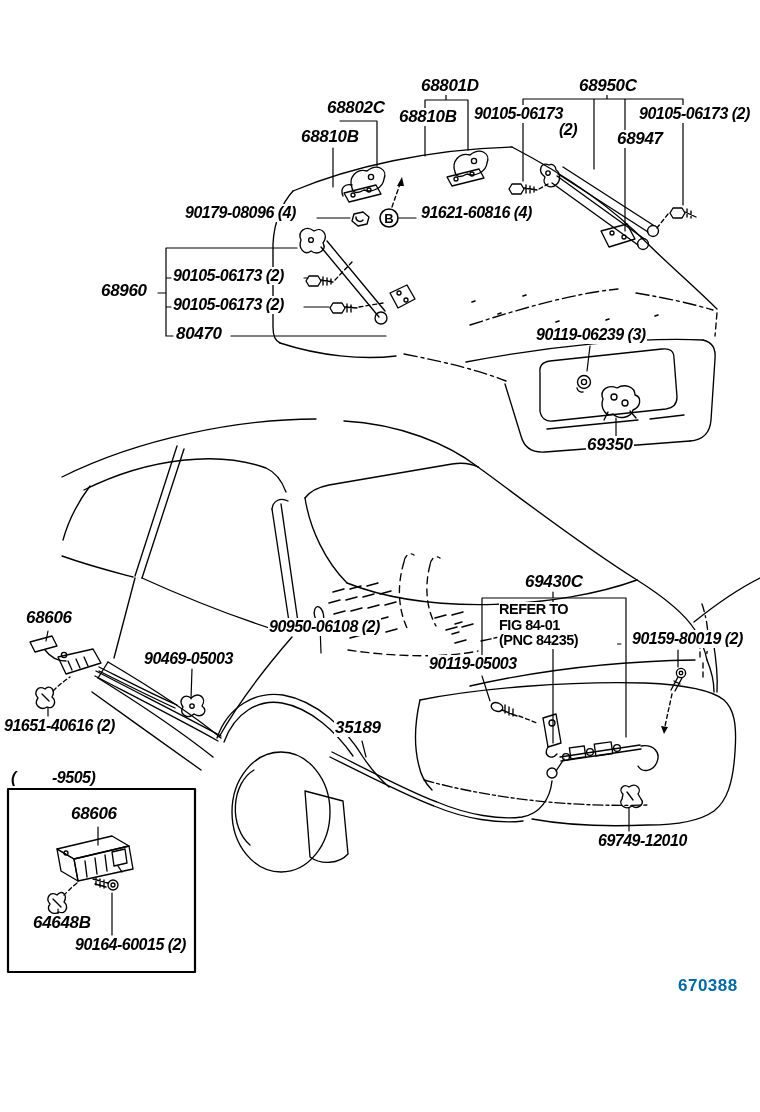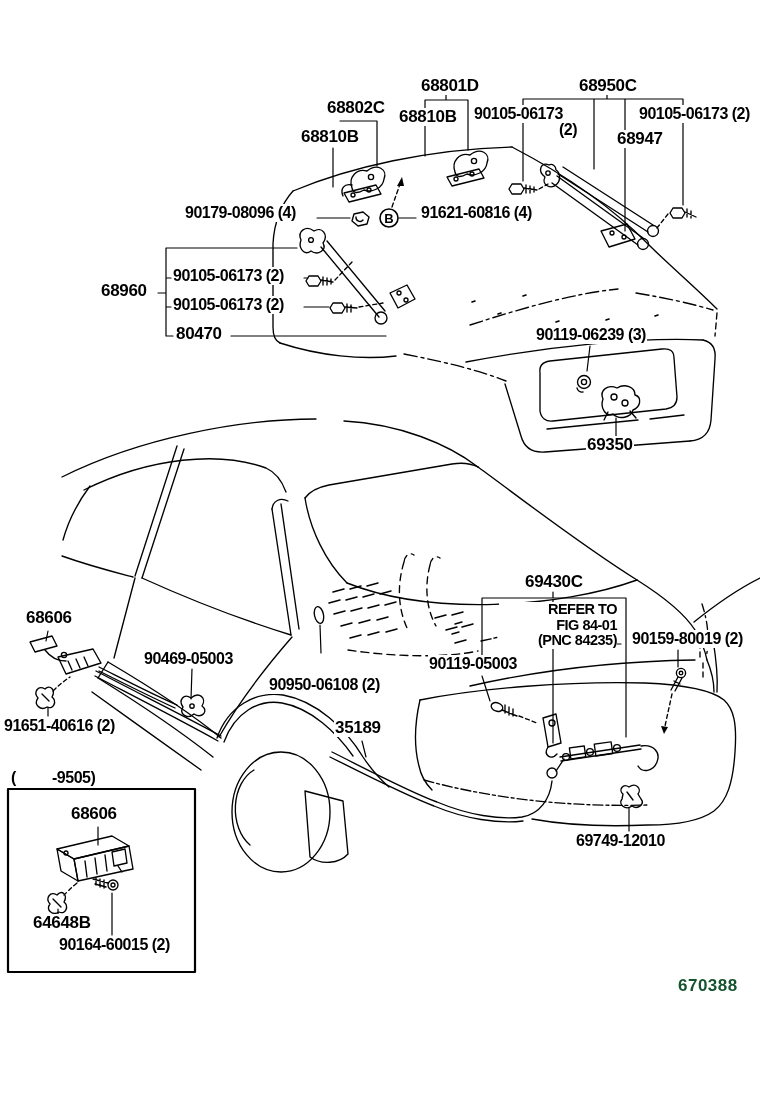--- a/index.html
+++ b/index.html
@@ -1,26 +1,26 @@
 <!DOCTYPE html>
 <html><head>
 <meta charset="utf-8">
 <style>
   html,body{margin:0;padding:0;background:#fff;}
   .stage{position:relative;width:760px;height:1112px;background:#ffffff;overflow:hidden;
          font-family:"Liberation Sans",sans-serif;}
   .stage svg{position:absolute;left:0;top:0;}
   .lbl{position:absolute;font-weight:700;font-size:16px;line-height:18px;color:#000;
-       letter-spacing:-0.5px;background:#fff;padding:0 1px;white-space:pre;}
+       letter-spacing:-0.5px;background:#fff;padding:0 1px;white-space:pre;font-style:italic;}
   .big{font-size:17px;letter-spacing:-0.3px;}
-  .note{position:absolute;left:499px;top:602px;width:118px;text-align:right;
+  .note{position:absolute;left:499px;top:602px;width:118px;text-align:left;
         font-weight:700;font-size:14.5px;line-height:15.5px;letter-spacing:-0.5px;
         color:#000;background:#fff;white-space:pre;}
   .figno{position:absolute;left:678px;top:976px;font-weight:700;font-size:17px;
-         letter-spacing:0.5px;color:#14532d;}
+         letter-spacing:0.5px;color:#0369a1;}
 </style>
 </head>
 <body>
 
 <div class="stage">
 
 <svg width="760" height="1112" viewBox="0 0 760 1112">
  <g stroke="#000" fill="none" stroke-width="1.35" stroke-linecap="round" stroke-linejoin="round">
 
   <g>
@@ -258,24 +258,24 @@
 <div class="lbl" style="left:172px;top:296px">90105-06173 (2)</div>
 <div class="lbl big" style="left:175px;top:325px">80470</div>
 <div class="lbl" style="left:535px;top:326px">90119-06239 (3)</div>
 <div class="lbl big" style="left:586px;top:436px">69350</div>
 <div class="lbl big" style="left:524px;top:573px">69430C</div>
 <div class="note"><span>REFER TO</span><br><span>FIG 84-01</span><br><span>(PNC 84235)</span></div>
 <div class="lbl" style="left:631px;top:630px">90159-80019 (2)</div>
 <div class="lbl" style="left:428px;top:655px">90119-05003</div>
 <div class="lbl big" style="left:25px;top:609px">68606</div>
 <div class="lbl" style="left:143px;top:650px">90469-05003</div>
-<div class="lbl" style="left:268px;top:676px">90950-06108 (2)</div>
+<div class="lbl" style="left:268px;top:618px">90950-06108 (2)</div>
 <div class="lbl" style="left:3px;top:717px">91651-40616 (2)</div>
 <div class="lbl big" style="left:334px;top:719px">35189</div>
 <div class="lbl" style="left:10px;top:769px">(</div>
 <div class="lbl" style="left:51px;top:769px">-9505)</div>
 <div class="lbl big" style="left:70px;top:805px">68606</div>
 <div class="lbl big" style="left:32px;top:914px">64648B</div>
-<div class="lbl" style="left:58px;top:936px">90164-60015 (2)</div>
-<div class="lbl" style="left:575px;top:832px">69749-12010</div>
+<div class="lbl" style="left:74px;top:936px">90164-60015 (2)</div>
+<div class="lbl" style="left:597px;top:832px">69749-12010</div>
 <div class="figno">670388</div>
 
 </div>
 
 </body></html>

